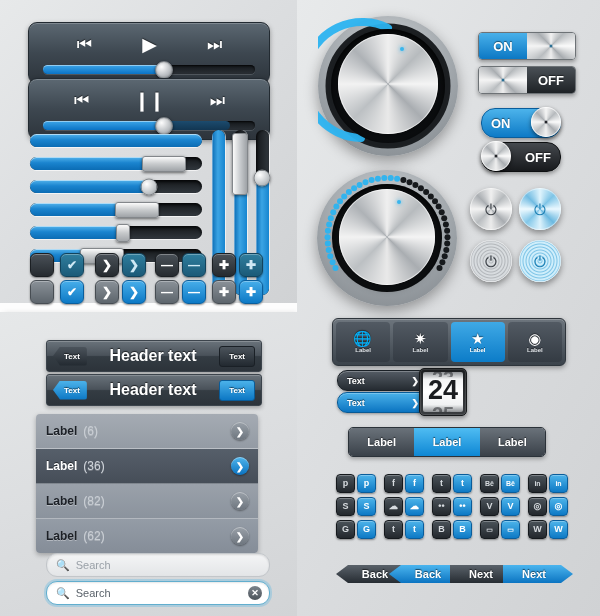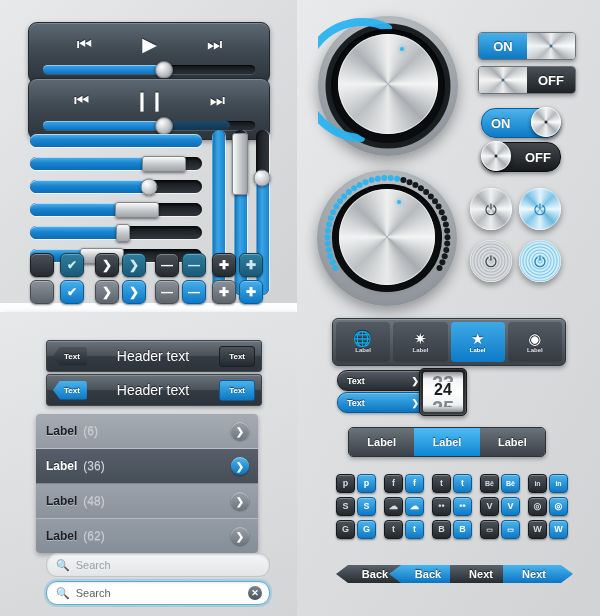--- a/index.html
+++ b/index.html
@@ -156,21 +156,21 @@
   .mbtn.ringcyan{background:repeating-radial-gradient(circle at 50% 50%,#cfeefb 0px,#cfeefb 1px,#7cc3e6 2px,#cfeefb 3px);}
   .mbtn .g{font-size:15px;color:#3b4046;line-height:1;}
   .mbtn.cyan .g,.mbtn.ringcyan .g{color:#1d7fb3;}
 
   
   .navbar{position:absolute;height:30px;border-radius:3px;display:flex;align-items:center;
     justify-content:space-between;padding:0 6px;
     box-shadow:0 2px 4px rgba(0,0,0,.3), inset 0 1px 0 rgba(255,255,255,.2);
     border:1px solid #3c444c;}
   .navbar.dark{background:linear-gradient(180deg,#6a737b 0%,#4a525a 48%,#343c43 52%,#2c333a 100%);}
-  .navbar .title{color:#fff;font-size:14px;font-weight:normal;text-shadow:0 -1px 1px rgba(0,0,0,.65);}
+  .navbar .title{color:#fff;font-size:16px;font-weight:bold;text-shadow:0 -1px 1px rgba(0,0,0,.65);}
   .backbtn{position:relative;height:19px;display:flex;align-items:center;padding:0 7px 0 11px;
     font-size:8px;font-weight:bold;color:#fff;text-shadow:0 -1px 1px rgba(0,0,0,.6);
     border-radius:3px;
     clip-path:polygon(7px 0,100% 0,100% 100%,7px 100%,0 50%);}
   .backbtn.dark{background:linear-gradient(180deg,#4b535b,#222930);}
   .backbtn.blue{background:linear-gradient(180deg,#4bb2ea,#0c77c4);}
   .plainbtn{height:19px;display:flex;align-items:center;padding:0 9px;
     font-size:8px;font-weight:bold;color:#fff;text-shadow:0 -1px 1px rgba(0,0,0,.6);
     border-radius:3px;}
   .plainbtn.dark{background:linear-gradient(180deg,#4b535b,#222930);border:1px solid #1a2026;}
@@ -236,21 +236,21 @@
   
   .spin{position:absolute;border-radius:5px;overflow:hidden;
     background:linear-gradient(180deg,#1b1d1f,#3a3d40);
     border:1px solid #17191b;
     box-shadow:0 2px 4px rgba(0,0,0,.4), inset 0 0 0 1px rgba(255,255,255,.12);
     padding:3px;}
   .spin .win{height:100%;border-radius:2px;overflow:hidden;
     background:linear-gradient(180deg,#8e9194 0%,#f2f3f4 18%,#ffffff 50%,#f0f1f2 82%,#8e9194 100%);
     display:flex;flex-direction:column;align-items:center;justify-content:center;}
   .spin .row{font-weight:bold;color:#1b1d20;line-height:1;width:100%;text-align:center;}
-  .spin.num .row{font-size:16px;}
+  .spin.num .row{font-size:27px;}
   .spin.num .row.dim{font-size:20px;opacity:.5;}
   .spin.day .row{font-size:13px;}
   .spin.day .row.dim{opacity:.45;}
 
   
   .seg{position:absolute;left:348px;top:427px;width:196px;height:28px;border-radius:5px;
     display:flex;overflow:hidden;border:1px solid #2b3239;
     box-shadow:0 2px 4px rgba(0,0,0,.3), inset 0 1px 0 rgba(255,255,255,.2);}
   .seg .s{flex:1;display:flex;align-items:center;justify-content:center;
     font-size:11px;font-weight:bold;color:#fff;text-shadow:0 -1px 1px rgba(0,0,0,.6);}
@@ -505,21 +505,21 @@
       <span class="ct">(6)</span>
       <span class="chev grey">❯</span>
     </div>
     <div class="lrow l2">
       <span class="lb">Label</span>
       <span class="ct">(36)</span>
       <span class="chev blue">❯</span>
     </div>
     <div class="lrow l3">
       <span class="lb">Label</span>
-      <span class="ct">(48)</span>
+      <span class="ct">(82)</span>
       <span class="chev grey">❯</span>
     </div>
     <div class="lrow l4">
       <span class="lb">Label</span>
       <span class="ct">(62)</span>
       <span class="chev grey">❯</span>
     </div>
   </div>
 
   <div class="searchbox plain" style="left:46px;top:553px;width:204px;">

